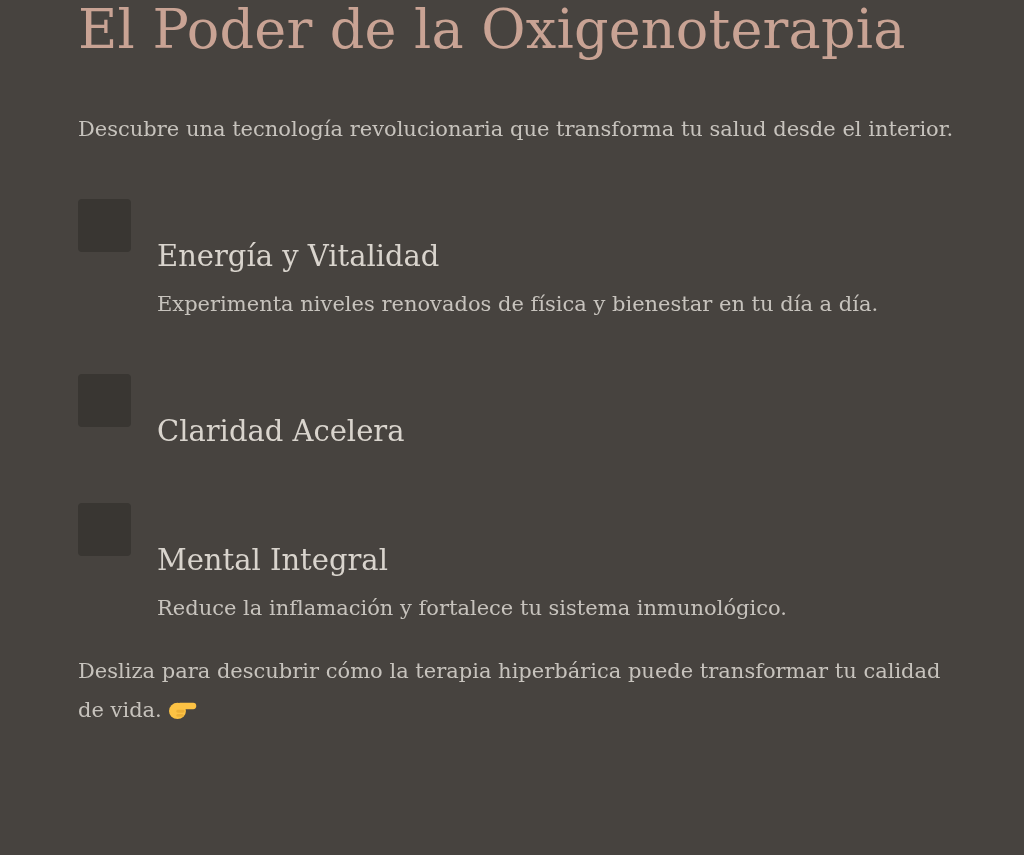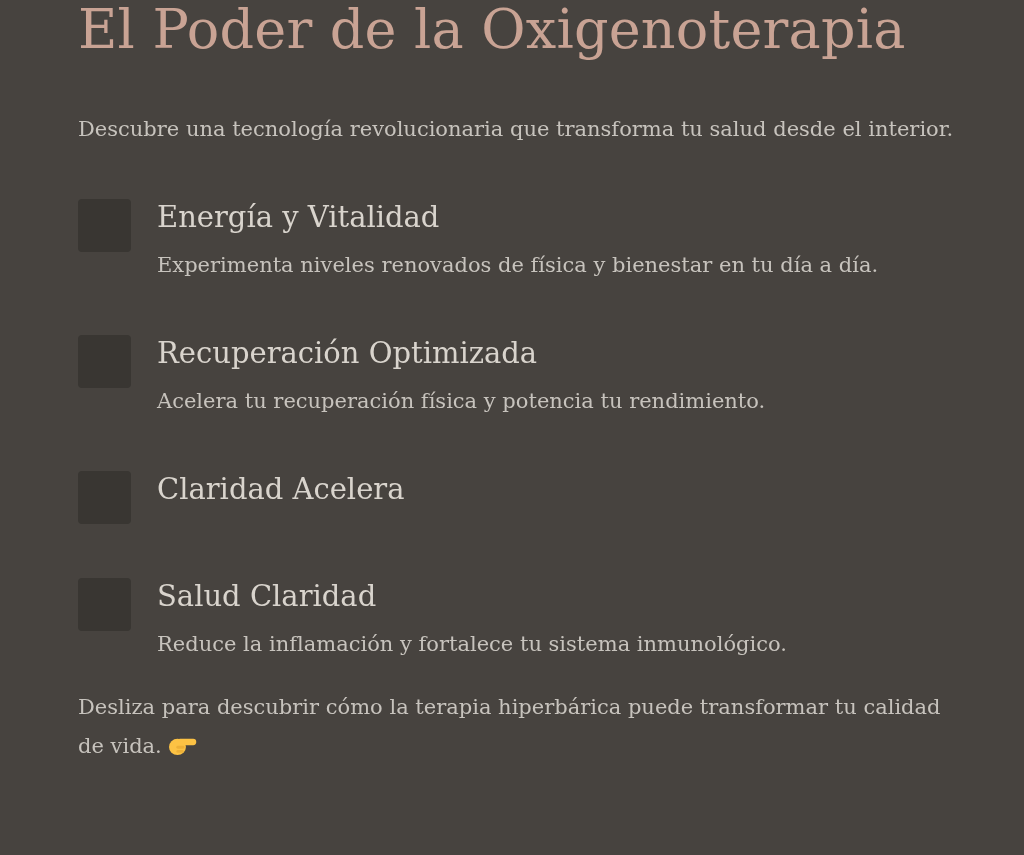--- a/index.html
+++ b/index.html
@@ -54,21 +54,21 @@
     margin-bottom:54px;
   }
   .feature:last-child{ margin-bottom:0; }
   .feature-icon{
     flex:0 0 auto;
     width:53px;
     height:53px;
     border-radius:4px;
     background:var(--placeholder);
   }
-  .feature-text{ flex:1 1 auto; }
+  .feature-text{ flex:1 1 auto;margin-top:39px; }
   .feature-title{
     margin:0;
     font-size:29px;
     line-height:36px;
     font-weight:400;
     color:var(--heading);
   }
   .feature-desc{
     margin:15px 0 0 0;
     font-size:21px;
@@ -102,39 +102,32 @@
   <section class="features">
 
     <article class="feature">
       <div class="feature-icon"></div>
       <div class="feature-text">
         <h3 class="feature-title">Energía y Vitalidad</h3>
         <p class="feature-desc">Experimenta niveles renovados de física y bienestar en tu día a día.</p>
       </div>
     </article>
 
-    <article class="feature">
-      <div class="feature-icon"></div>
-      <div class="feature-text">
-        <h3 class="feature-title">Recuperación Optimizada</h3>
-        <p class="feature-desc">Acelera tu recuperación física y potencia tu rendimiento.</p>
-      </div>
-    </article>
 
     <article class="feature">
       <div class="feature-icon"></div>
       <div class="feature-text">
         <h3 class="feature-title">Claridad Acelera</h3>
       </div>
     </article>
 
     <article class="feature">
       <div class="feature-icon"></div>
       <div class="feature-text">
-        <h3 class="feature-title">Salud Claridad</h3>
+        <h3 class="feature-title">Mental Integral</h3>
         <p class="feature-desc">Reduce la inflamación y fortalece tu sistema inmunológico.</p>
       </div>
     </article>
 
   </section>
 
   <p class="slide-footer"><span>Desliza para descubrir cómo la terapia hiperbárica puede transformar tu calidad de vida.</span><span class="emoji-hand" role="img" aria-label="👉">
       <svg width="28" height="21" viewBox="0 0 38 28" aria-hidden="true">
         <rect x="11" y="5" width="26" height="8.5" rx="4.2" fill="var(--emoji)"></rect>
         <ellipse cx="11.5" cy="16" rx="11.5" ry="11" fill="var(--emoji)"></ellipse>

